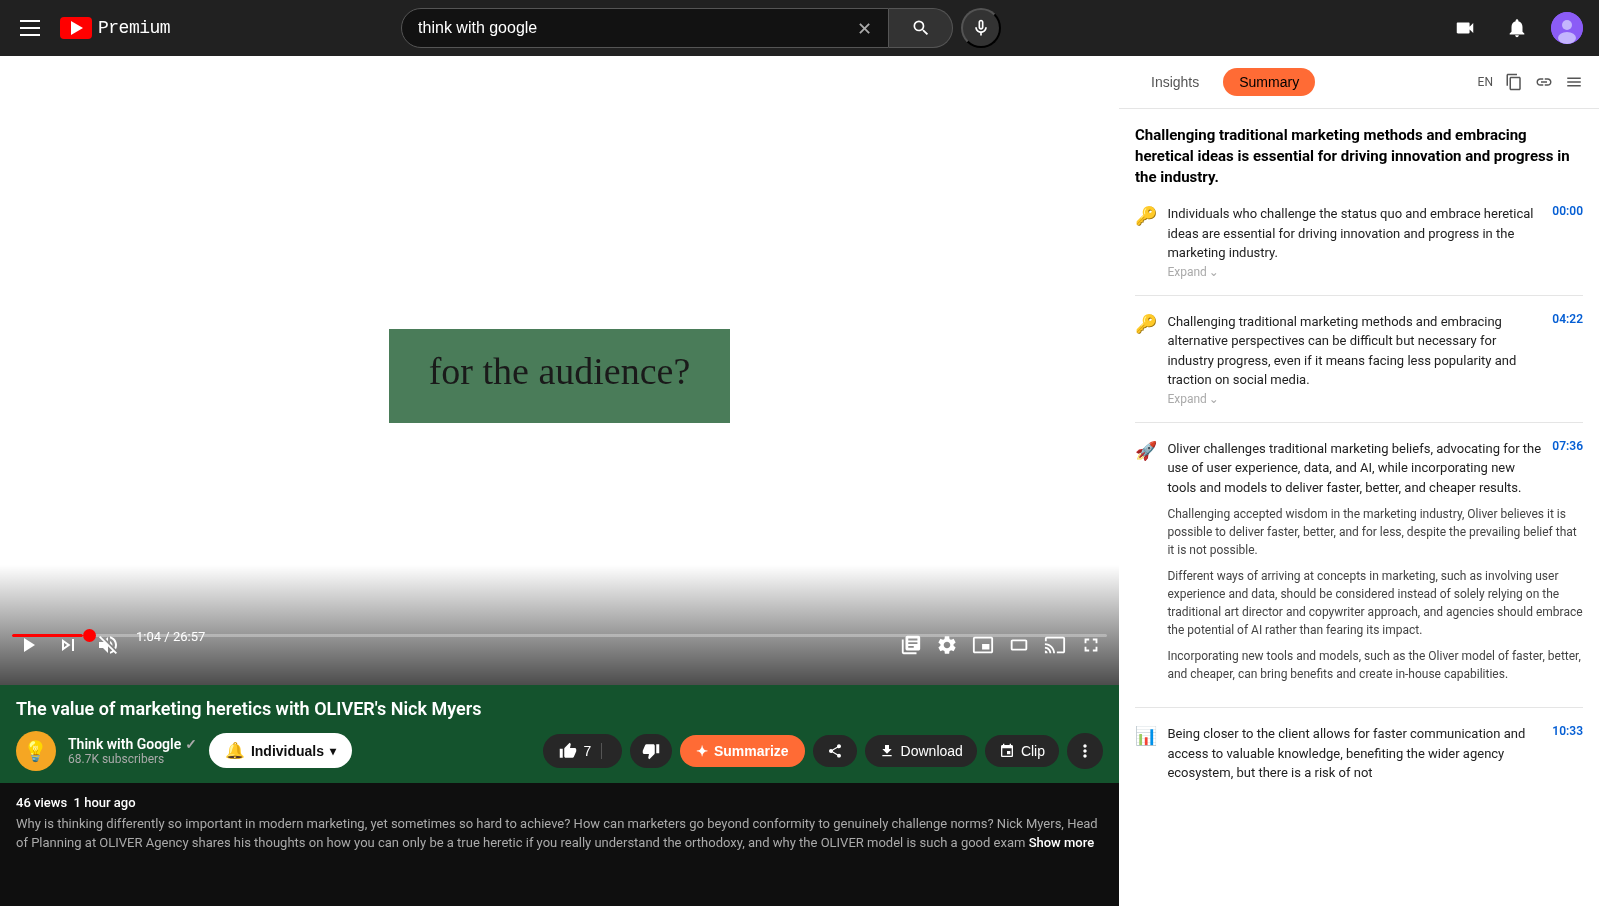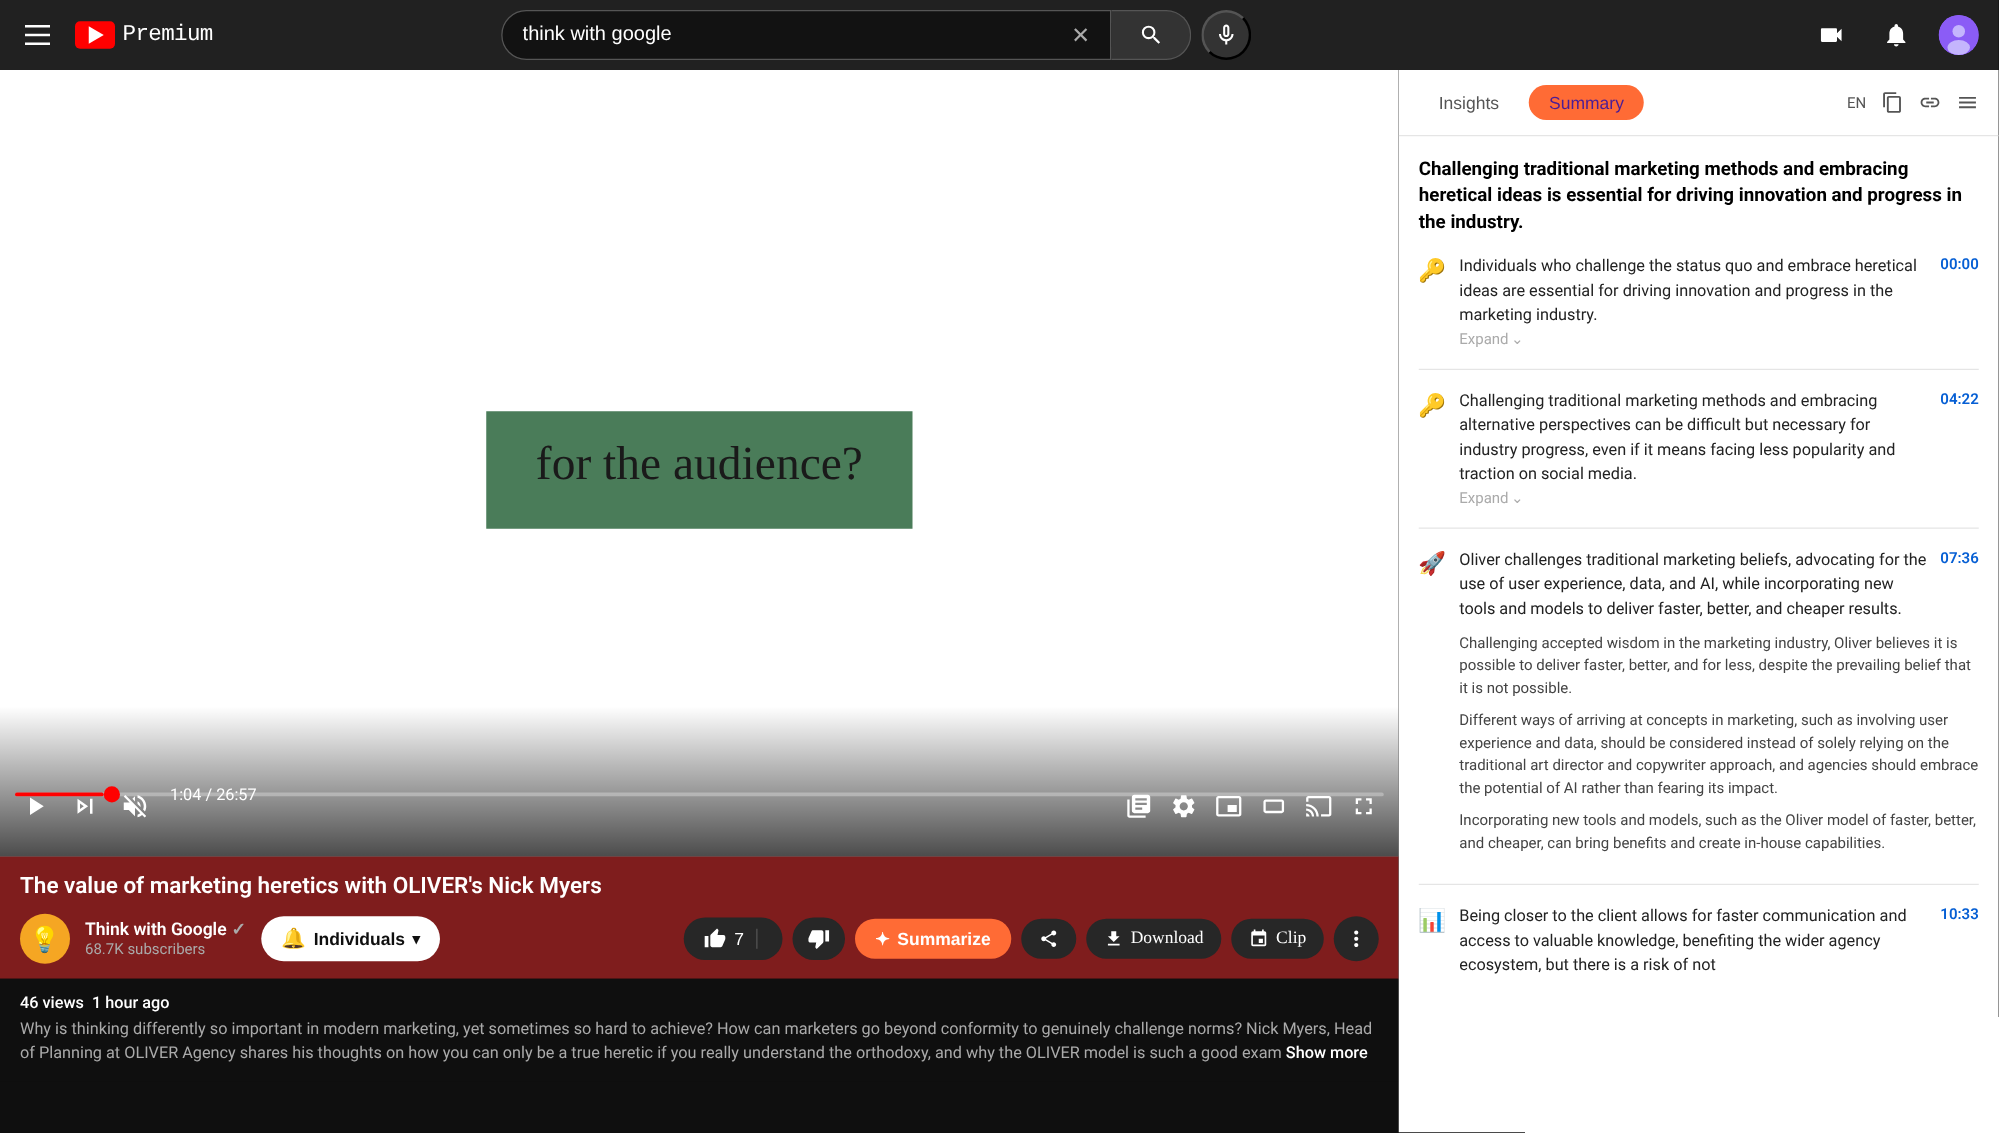--- a/index.html
+++ b/index.html
@@ -147,21 +147,21 @@
       padding: 24px 12px;
       gap: 8px;
     }
     .ctrl-btn { background: none; border: none; color: #fff; cursor: pointer; width: 32px; height: 32px; display: flex; align-items: center; justify-content: center; }
     .time-display { color: #fff; font-size: 13px; margin-left: 4px; white-space: nowrap; }
     .ctrl-right { margin-left: auto; display: flex; align-items: center; gap: 4px; }
 
     
     .video-info {
       padding: 12px 16px;
-      background: #7f1d1d;
+      background: #14532d;
     }
     .video-title {
       font-size: 18px;
       font-weight: 600;
       color: #fff;
       margin-bottom: 10px;
       line-height: 1.3;
     }
     .channel-row {
       display: flex;
@@ -239,21 +239,20 @@
       background: #272727;
       border: none;
       border-radius: 20px;
       color: #fff;
       padding: 8px 14px;
       display: flex;
       align-items: center;
       gap: 6px;
       cursor: pointer;
       font-size: 14px;
-      font-family: Liberation Serif, serif;
     }
     .more-btn {
       background: #272727;
       border: none;
       border-radius: 50%;
       color: #fff;
       width: 36px;
       height: 36px;
       cursor: pointer;
       display: flex;
@@ -294,21 +293,21 @@
       padding: 6px 16px;
       border-radius: 20px;
       font-size: 14px;
       font-weight: 500;
       cursor: pointer;
       border: none;
       background: none;
     }
     .panel-tab.active {
       background: #ff6b35;
-      color: #4c1d95;
+      color: #000000;
     }
     .panel-tab.inactive {
       color: #555;
       background: none;
     }
     .panel-header-right { margin-left: auto; display: flex; align-items: center; gap: 12px; color: #555; }
     .panel-header-icon { cursor: pointer; font-size: 12px; color: #555; }
 
     .panel-content {
       flex: 1;

